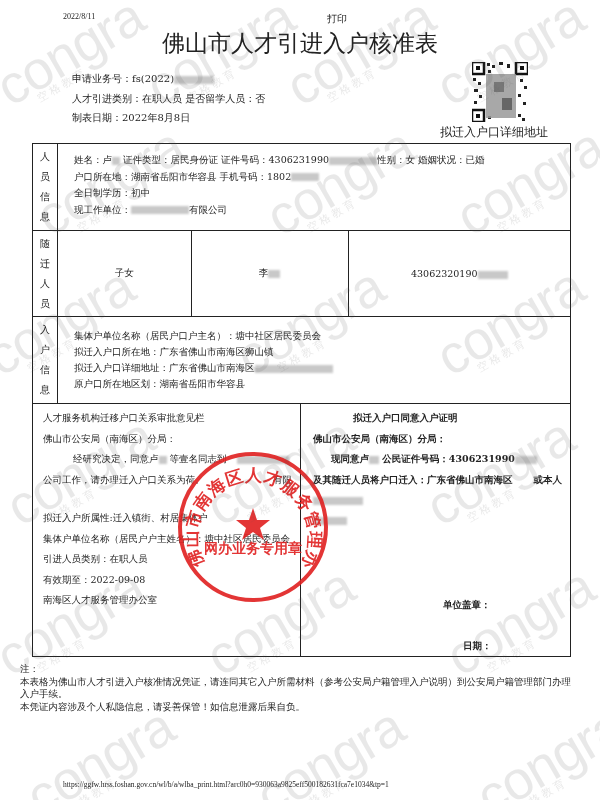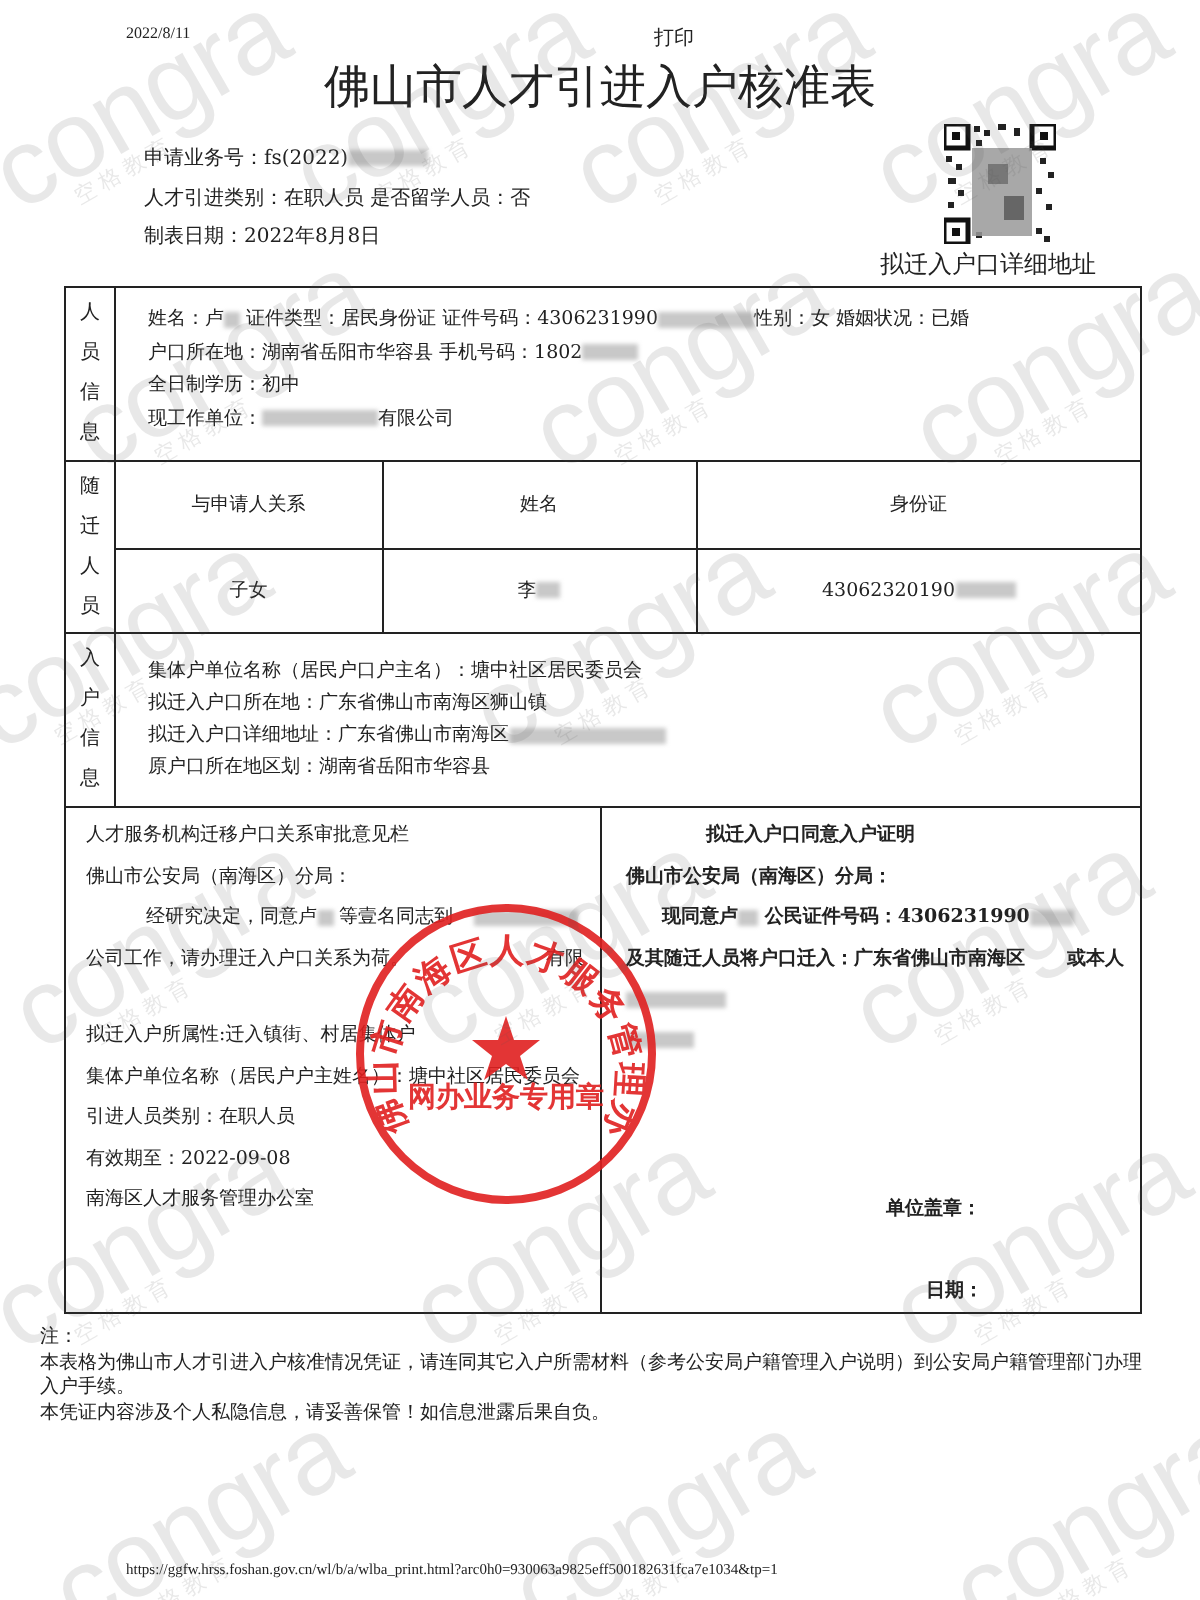--- a/index.html
+++ b/index.html
@@ -146,25 +146,20 @@
       <div>员</div>
     </td>
     <td colspan="2" style="vertical-align:stretch;">
       <table class="sub" style="height:85px;">
         <colgroup>
               <col style="width:133px">
               <col style="width:157px">
               <col>
             </colgroup>
         <tbody>
-              <tr style="height:43px;">
-          <td>与申请人关系</td>
-          <td>姓名</td>
-          <td>身份证</td>
-        </tr>
         <tr style="height:42px;">
           <td>子女</td>
           <td><span>李</span><span class="blur" style="width:12px;"></span></td>
           <td><span>43062320190</span><span class="blur" style="width:30px;"></span></td>
         </tr>
       </tbody>
           </table>
     </td>
   </tr>
 

